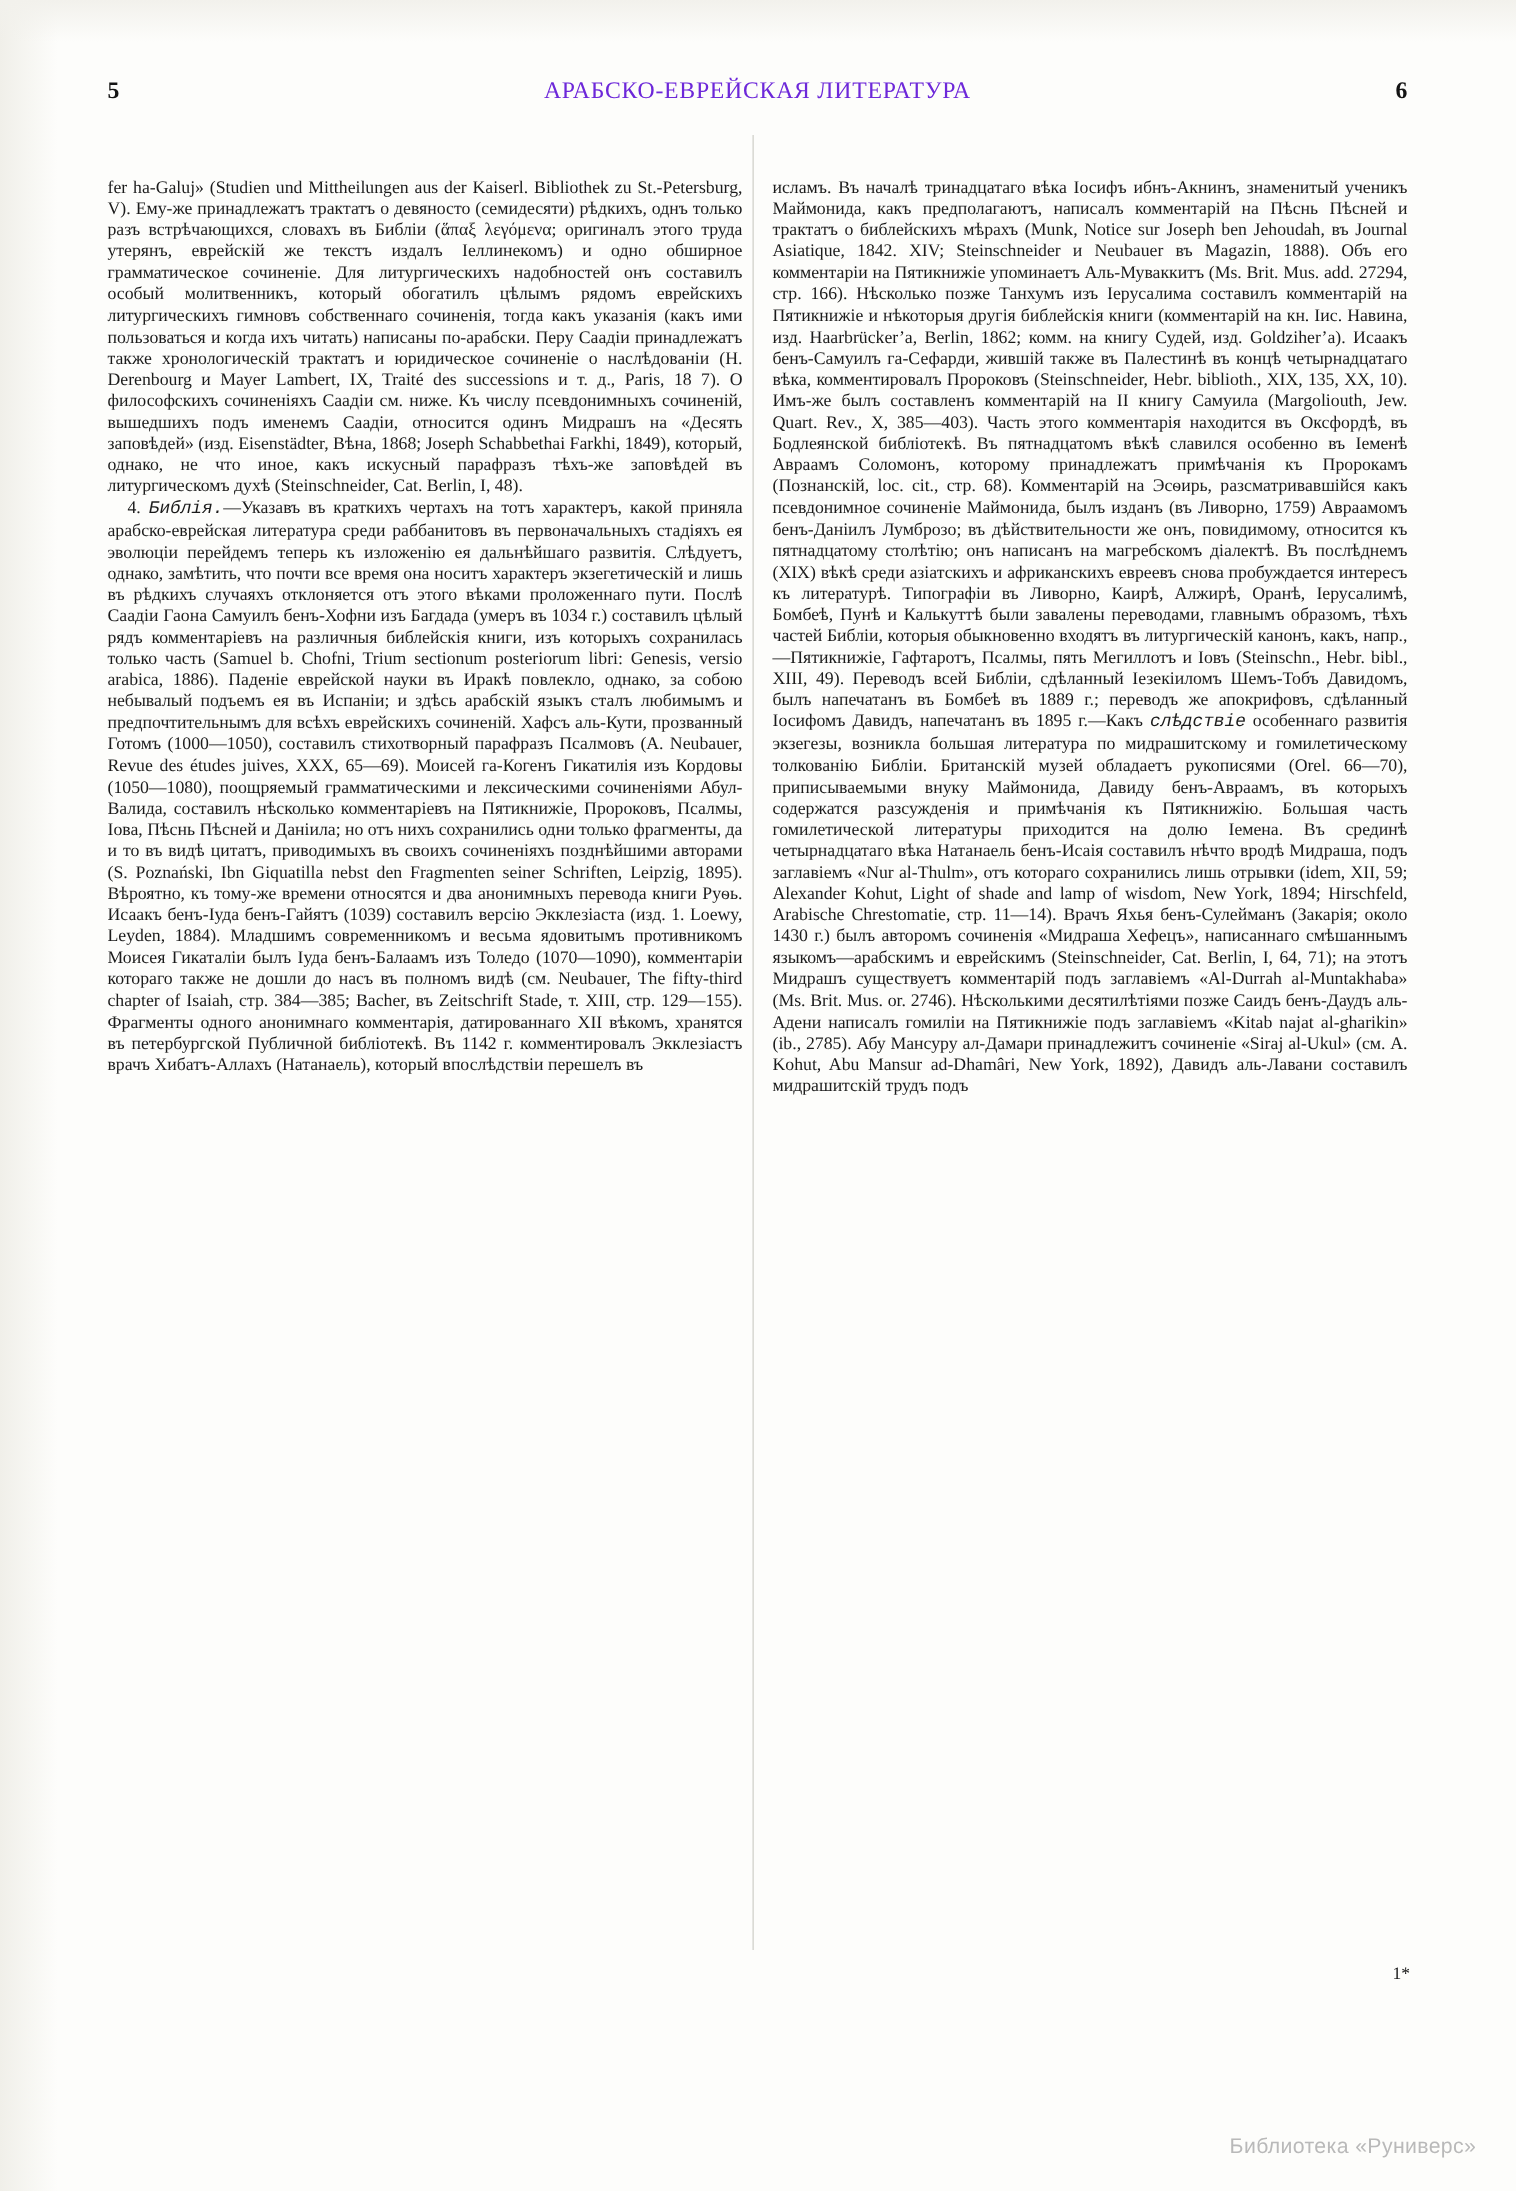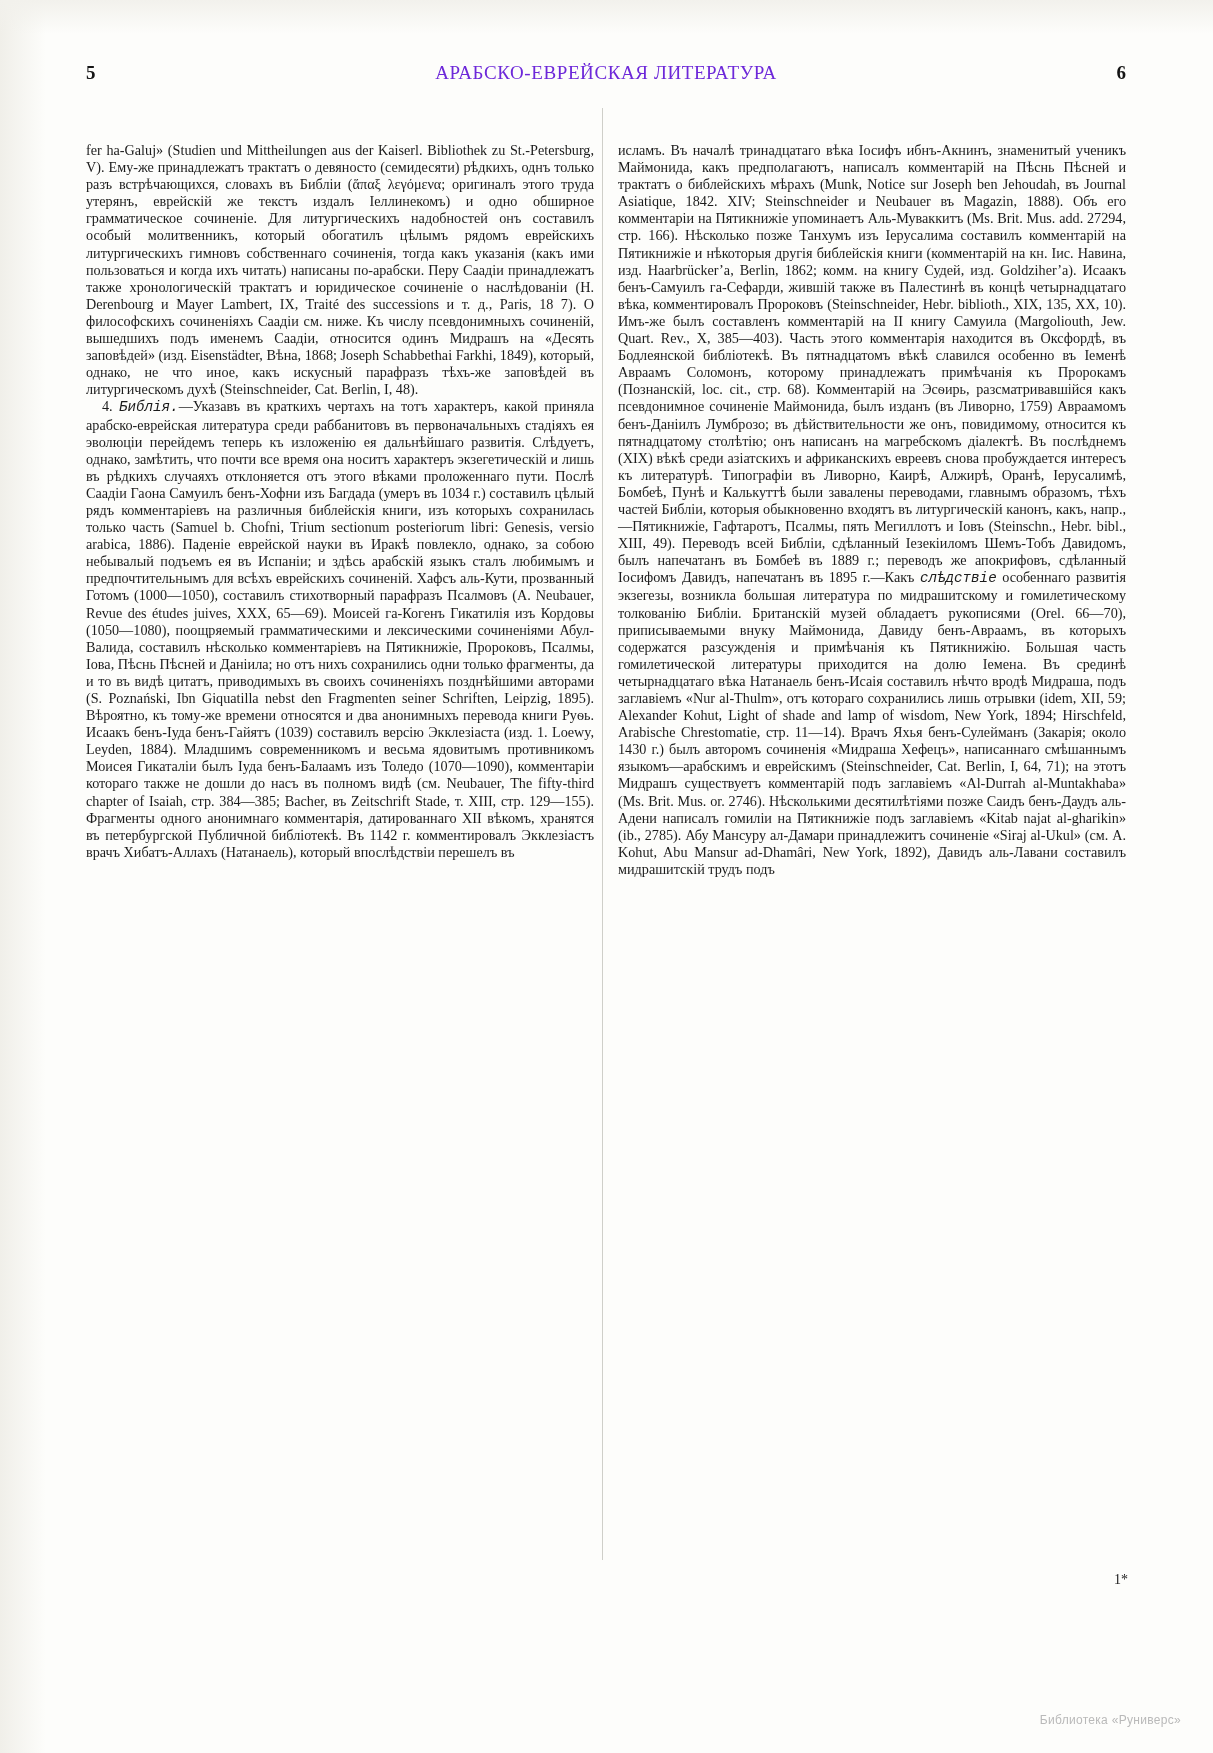--- a/index.html
+++ b/index.html
@@ -91,21 +91,21 @@
     text-align: right;
     font-size: 14px;
     font-family: "Liberation Serif", serif;
   }
   
   .watermark {
     position: absolute;
     right: 32px;
     bottom: 26px;
     font-family: "Liberation Sans", sans-serif;
-    font-size: 12px;
+    font-size: 17px;
     color: #b9b9b9;
     letter-spacing: 0.3px;
   }
   
   .edge-left {
     position: absolute;
     left: 0; top: 0; width: 46px; height: 1753px;
     background: linear-gradient(to right, #f0efe9, rgba(255,255,255,0));
     pointer-events: none;
   }

